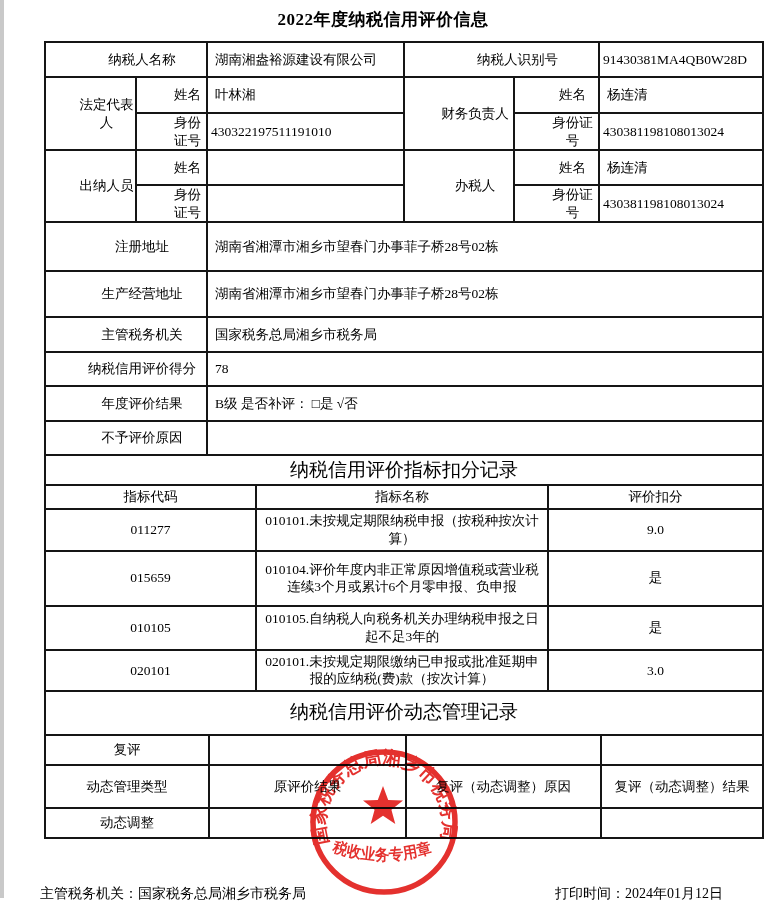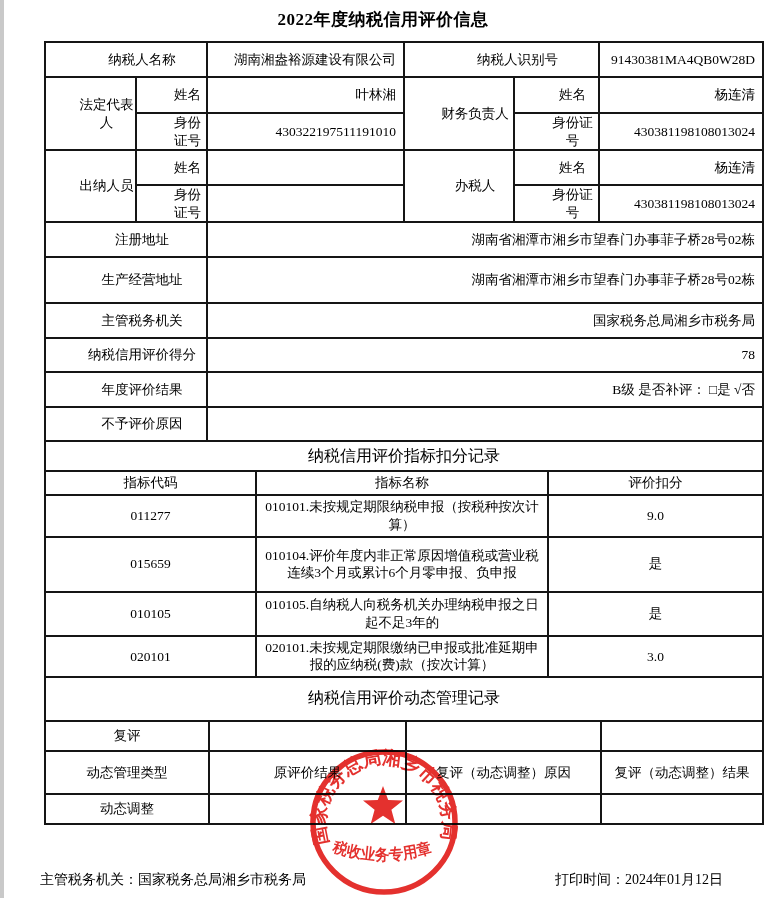--- a/index.html
+++ b/index.html
@@ -9,23 +9,23 @@
     position:relative; background:#ffffff; overflow:hidden;
     font-family:"Liberation Serif","DejaVu Serif",serif; color:#000;
   }
   .edge-strip { position:absolute; left:0; top:0; width:4px; height:898px; background:#c9c9c9; }
   .doc-title { width:766px; text-align:center; font-size:17px; font-weight:bold; padding-top:8px; letter-spacing:0.5px; }
 
   table { border-collapse:collapse; table-layout:fixed; width:718px; margin-left:44px; }
   table.joined { margin-top:-2px; }
   td { border:2px solid var(--line); font-size:13.5px; line-height:1.3; overflow:hidden; }
   td.lbl { text-align:center;padding-left:32px; }
-  td.val { text-align:right; padding:2px 7px; }
+  td.val { text-align:left; padding:2px 7px; }
   td.ctr { text-align:center; padding:2px 6px; }
-  td.sect { text-align:center; font-size:16px;border-radius:12px; }
+  td.sect { text-align:center; font-size:19px;border-radius:12px; }
   #info { margin-top:10px; }
 
   .footer {
     width:766px; margin-top:46px; display:flex; justify-content:space-between;
     padding:0 43px 0 40px; font-size:14px;
   }
 
   .stamp {
     position:absolute; left:307px; top:746px; width:154px; height:154px;
     color:var(--stamp-red); opacity:0.93; mix-blend-mode:multiply; z-index:5;
@@ -75,21 +75,21 @@
     <td class="lbl" rowspan="2">办税人</td>
     <td class="lbl">姓名</td>
     <td class="val">杨连清</td>
   </tr>
   <tr style="height:31px">
     <td class="lbl">身份证号</td>
     <td class="val"></td>
     <td class="lbl">身份证号</td>
     <td class="val" style="padding-left:3px">430381198108013024</td>
   </tr>
-  <tr style="height:35px">
+  <tr style="height:49px">
     <td class="lbl" colspan="2">注册地址</td>
     <td class="val" colspan="4">湖南省湘潭市湘乡市望春门办事菲子桥28号02栋</td>
   </tr>
   <tr style="height:46px">
     <td class="lbl" colspan="2">生产经营地址</td>
     <td class="val" colspan="4">湖南省湘潭市湘乡市望春门办事菲子桥28号02栋</td>
   </tr>
   <tr style="height:35px">
     <td class="lbl" colspan="2">主管税务机关</td>
     <td class="val" colspan="4">国家税务总局湘乡市税务局</td>

